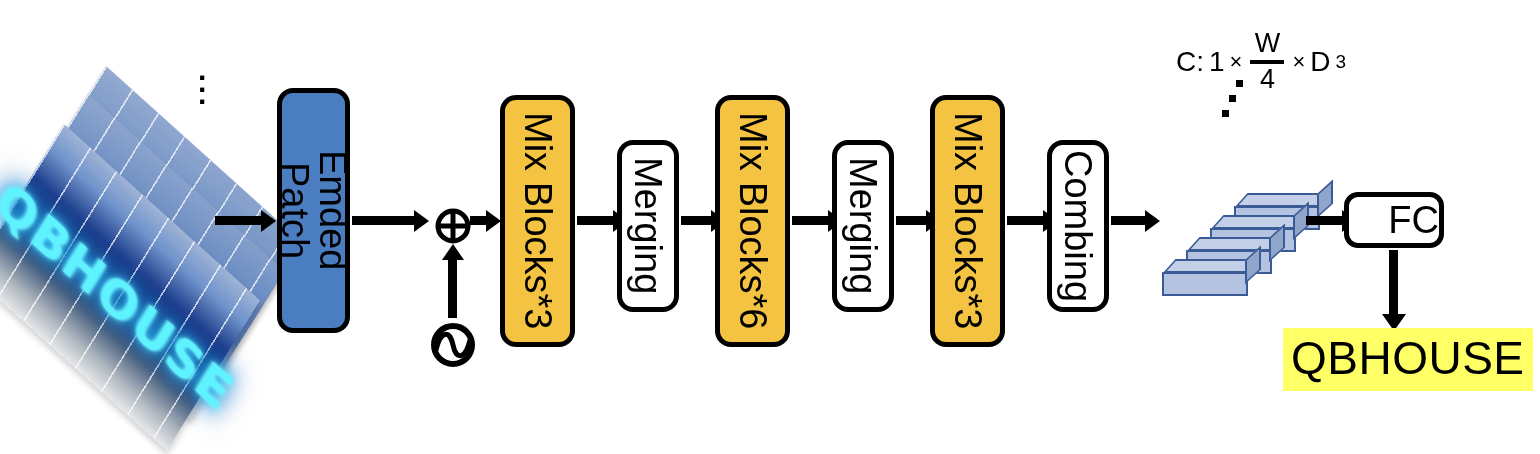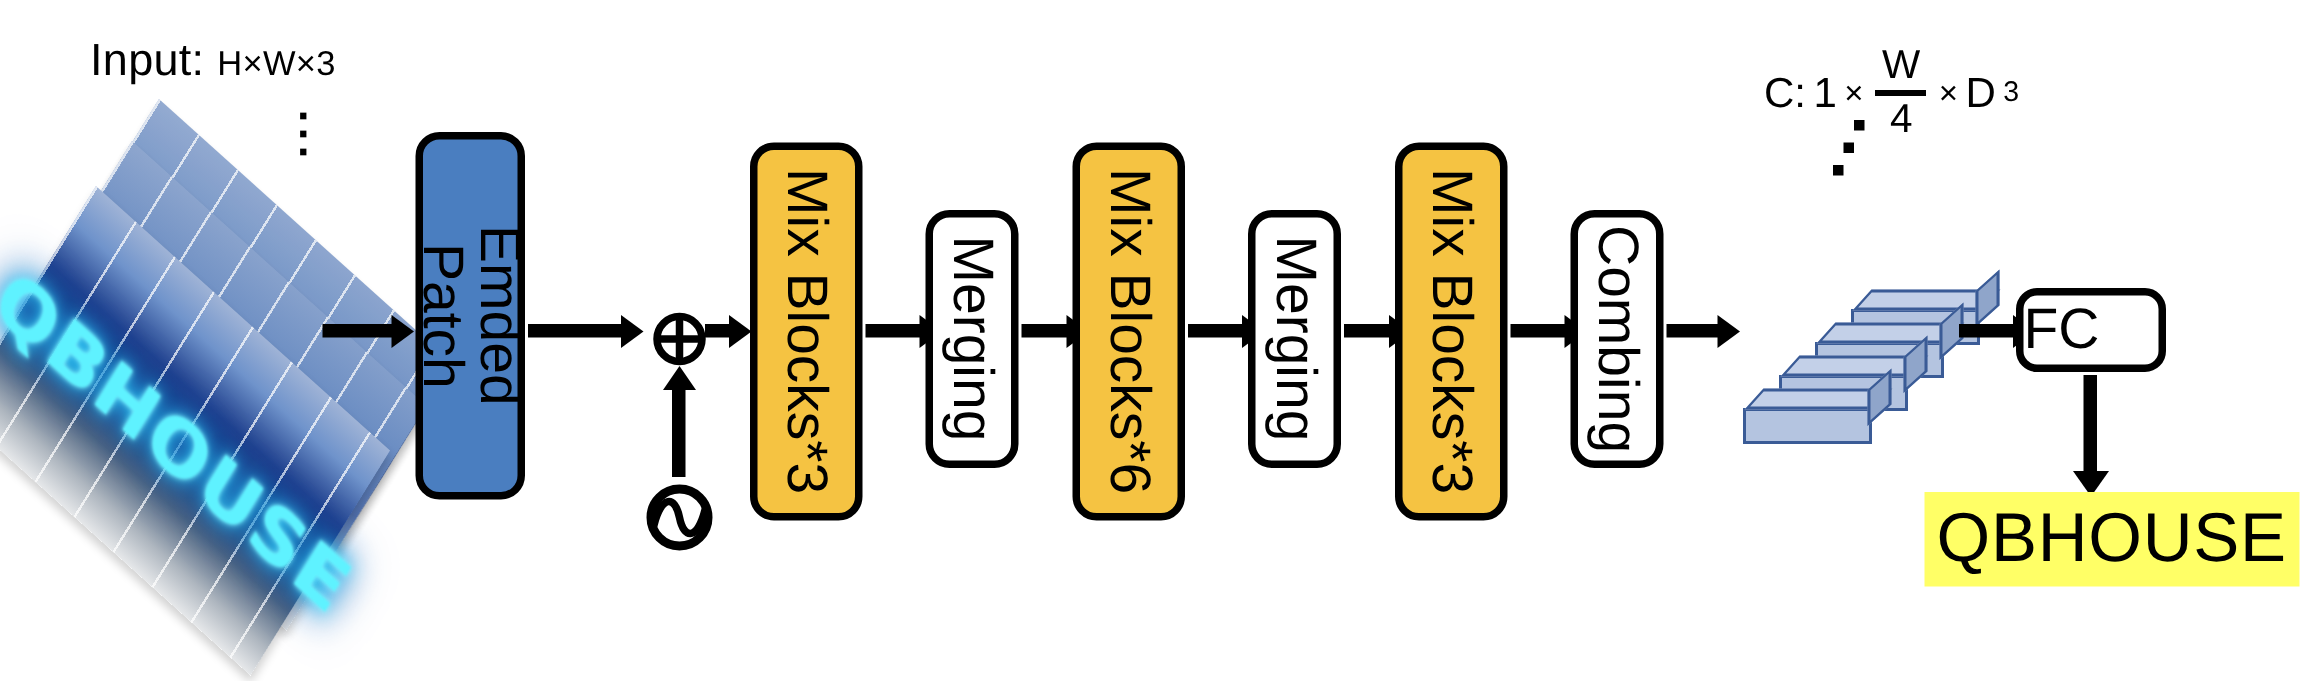--- a/index.html
+++ b/index.html
@@ -50,21 +50,21 @@
 
   
   .vbox{position:absolute;border:5px solid #000;border-radius:16px;
         display:flex;align-items:center;justify-content:center;box-sizing:border-box;}
   .vbox span{writing-mode:vertical-rl;text-orientation:mixed;
              font-size:38px;white-space:nowrap;line-height:1;}
   .blue{background:#4a7ec0;}
   .orange{background:#f5c342;}
   .white{background:#ffffff;}
   .hbox{position:absolute;border:5px solid #000;border-radius:14px;background:#fff;
-        display:flex;align-items:center;justify-content:flex-start;box-sizing:border-box;}
+        display:flex;align-items:center;justify-content:flex-end;box-sizing:border-box;}
   .hbox span{font-size:38px;line-height:1;}
 
   
   #plus{left:432px;top:205px;width:42px;height:42px;}
   #plus svg{display:block;}
   #posenc{left:428px;top:320px;width:50px;height:50px;}
 
   
   #c-formula{left:1176px;top:30px;font-size:28px;display:flex;align-items:center;gap:5px;white-space:nowrap;}
   #c-formula .frac{display:inline-flex;flex-direction:column;align-items:center;
@@ -92,24 +92,20 @@
 
   
   #qbhouse{left:1283px;top:328px;background:#ffff66;padding:3px 8px 6px 8px;
            font-size:46px;letter-spacing:.5px;white-space:nowrap;}
 </style>
 </head>
 <body>
 
 <div id="stage">
 
-  <div class="abs" id="input-label">
-    <span>Input:</span>
-    <span class="dim">H×W×3</span>
-  </div>
 
   <div class="abs" id="img-stack">
     <div class="sheet ghost" style="left:42px;top:0px;">
       <div class="gridlines"></div>
     </div>
     <div class="sheet ghost" style="left:24px;top:28px;">
       <div class="gridlines"></div>
     </div>
     <div class="sheet photo" style="left:0px;top:58px;">
       <div class="gridlines"></div>

